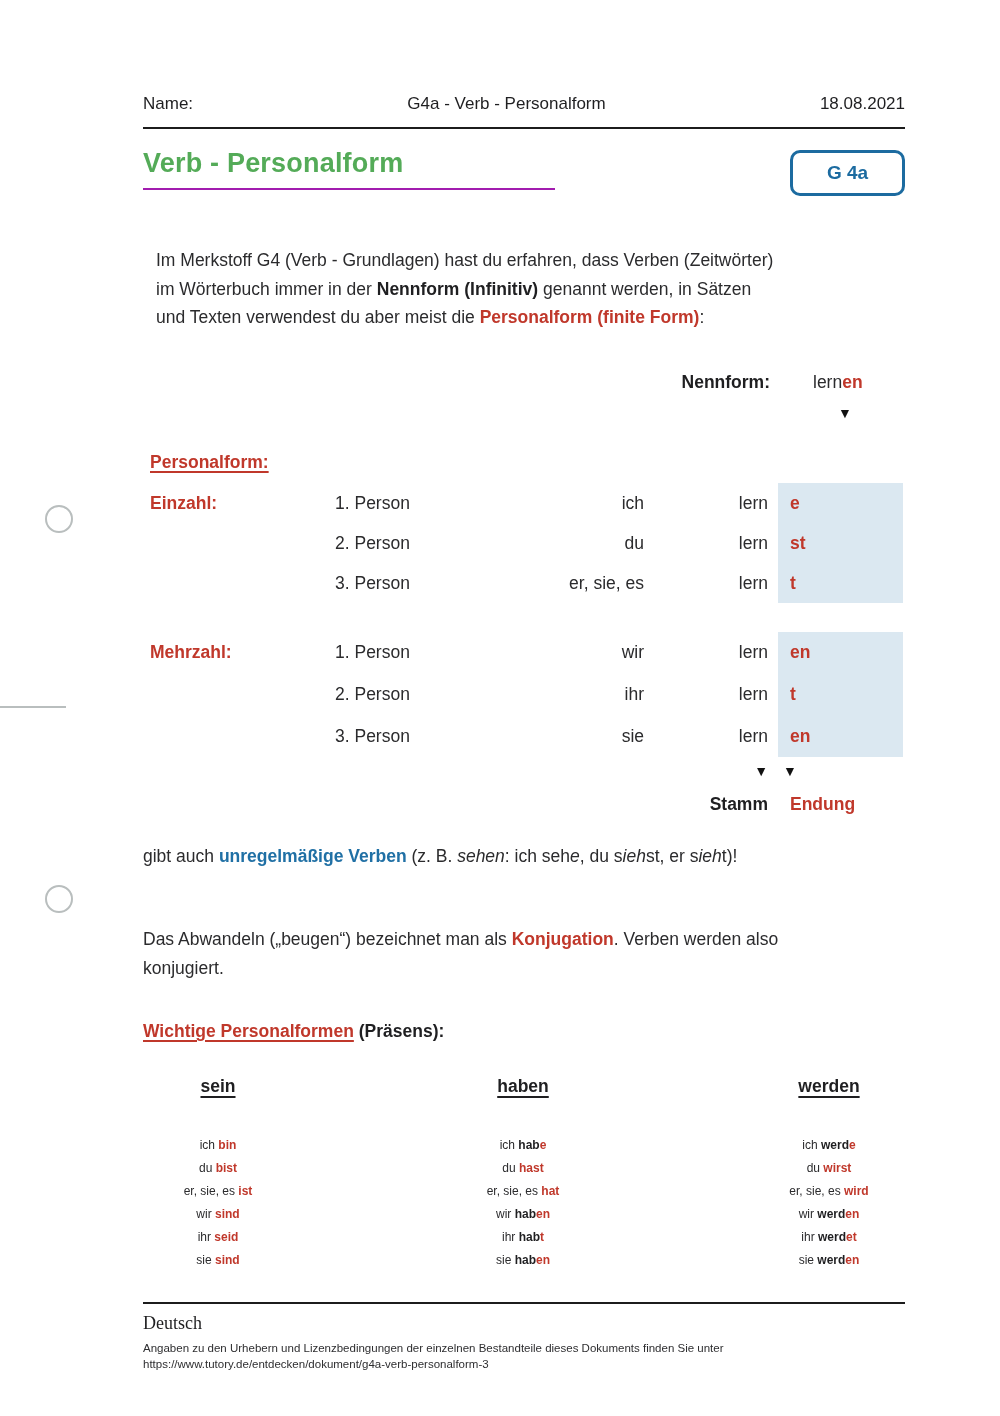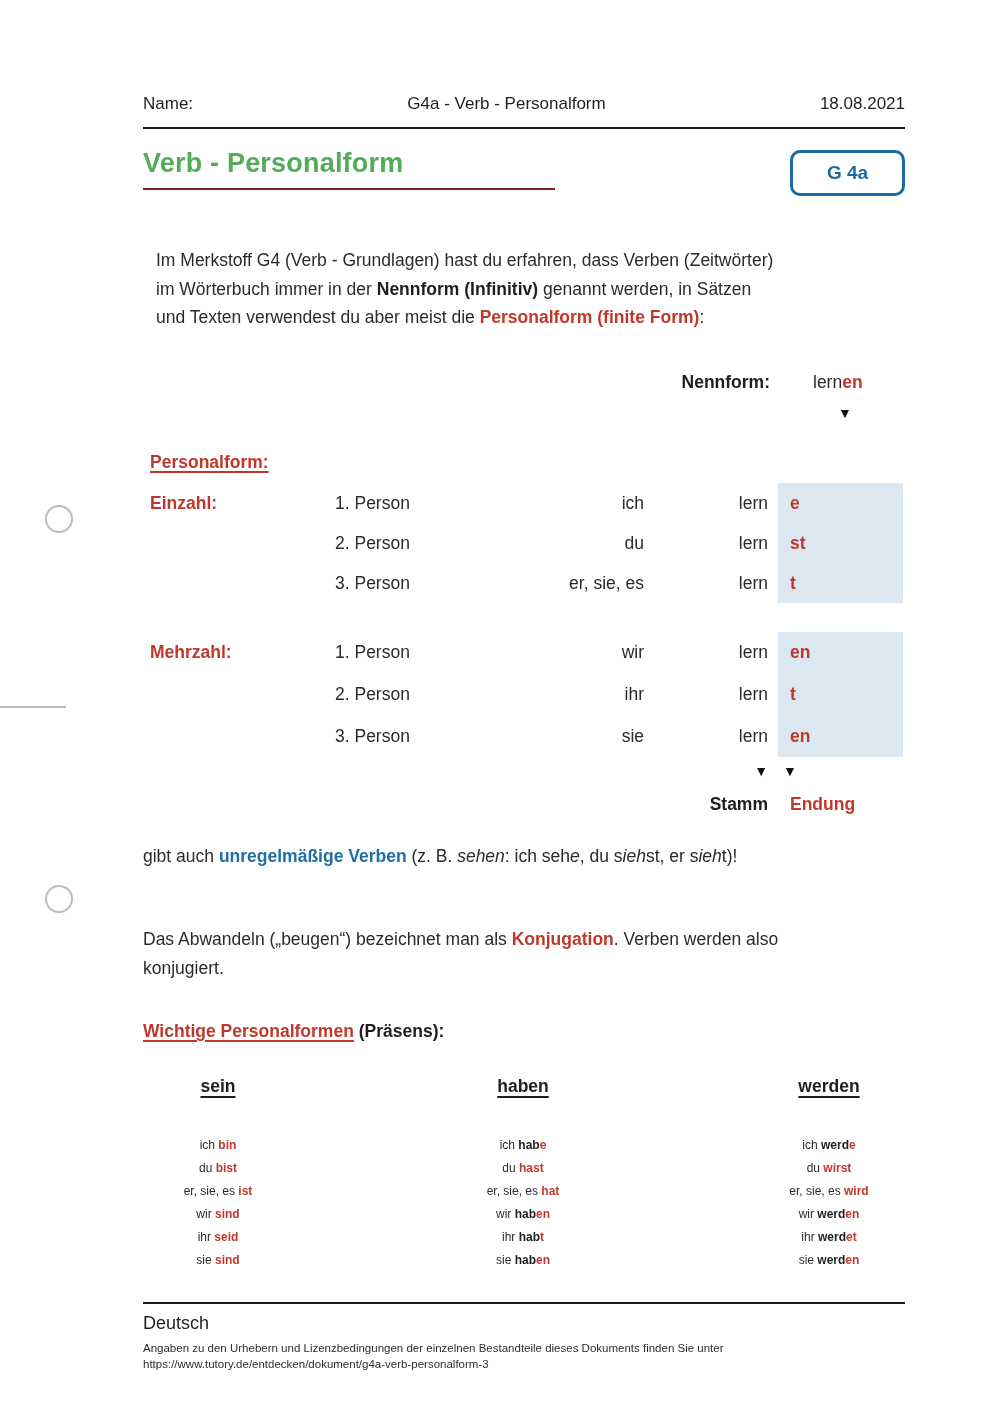--- a/index.html
+++ b/index.html
@@ -25,21 +25,21 @@
   .punch.bottom{left:45px;top:885px;}
   .fold-mark{position:absolute;left:0;top:706px;width:66px;height:2px;background:var(--gray);}
 
   
   .doc-header{position:absolute;top:94px;left:0;right:0;display:flex;justify-content:space-between;
     font-size:17px;color:var(--ink);padding-bottom:13px;border-bottom:2px solid #1c1c1c;}
 
   
   .title-row{position:absolute;top:148px;left:0;right:0;height:52px;}
   .page-title{margin:0;font-size:27px;font-weight:700;color:var(--green);
-    width:412px;padding-bottom:9px;border-bottom:2px solid #7f1d1d;letter-spacing:.2px;}
+    width:412px;padding-bottom:9px;border-bottom:2px solid #a21caf;letter-spacing:.2px;}
   .grade-badge{position:absolute;right:0;top:2px;width:109px;height:40px;border:3px solid var(--badge);
     border-radius:10px;color:var(--badge);font-weight:700;font-size:19px;
     display:flex;align-items:center;justify-content:center;background:#fff;}
 
   
   .para{position:absolute;left:0;right:0;font-size:17.5px;line-height:28.5px;color:var(--body);}
   .para .line{display:block;}
   .seg-b{font-weight:700;color:var(--ink);}
   .seg-red{font-weight:700;color:var(--red);}
   .seg-blue{font-weight:700;color:var(--blue);}
@@ -79,21 +79,21 @@
   .conj-col{position:absolute;top:0;width:220px;text-align:center;}
   .conj-col.sein{left:-35px;}
   .conj-col.haben{left:270px;}
   .conj-col.werden{left:576px;}
   .conj-header{font-size:17.5px;font-weight:700;color:var(--ink);
     text-decoration:underline;text-decoration-thickness:2px;text-underline-offset:4px;}
   .conj-lines{margin-top:37px;font-size:12px;line-height:23px;color:var(--body);}
 
   
   .footer-line{position:absolute;top:1302px;left:0;right:0;height:0;border-top:2px solid #1c1c1c;}
-  .footer-subject{position:absolute;top:1313px;left:0;font-size:18px;color:var(--ink);}
+  .footer-subject{position:absolute;top:1313px;left:0;font-size:18px;color:var(--ink);font-family:Liberation Serif, serif;}
   .footer-license{position:absolute;top:1341px;left:0;right:-30px;font-size:11.5px;line-height:15.5px;color:#2e2e30;}
 </style>
 </head>
 <body>
 
 <div class="page">
 
   <div class="punch top"></div>
   <div class="punch bottom"></div>
   <div class="fold-mark"></div>

